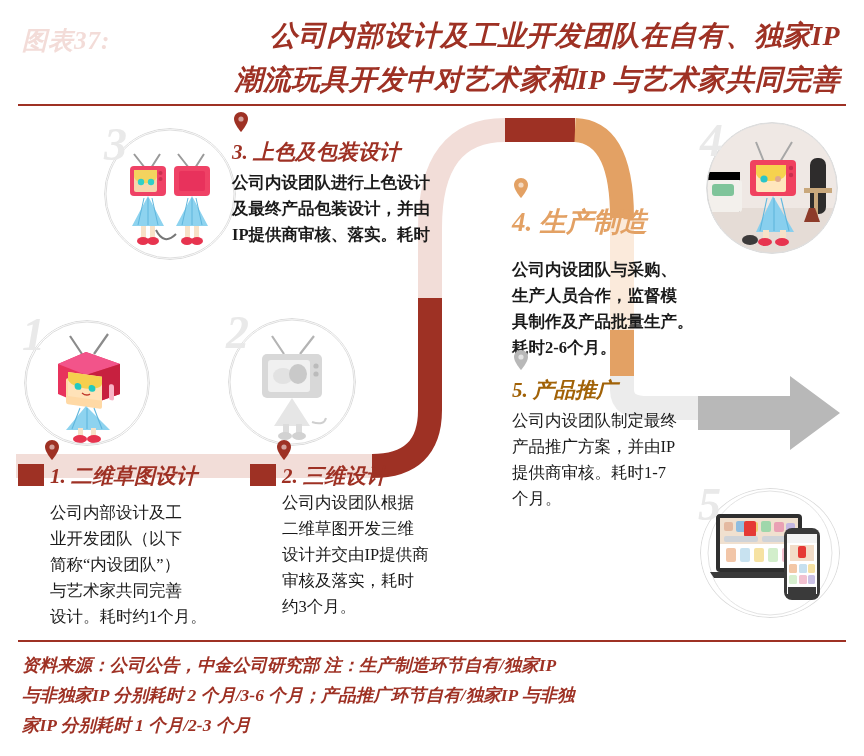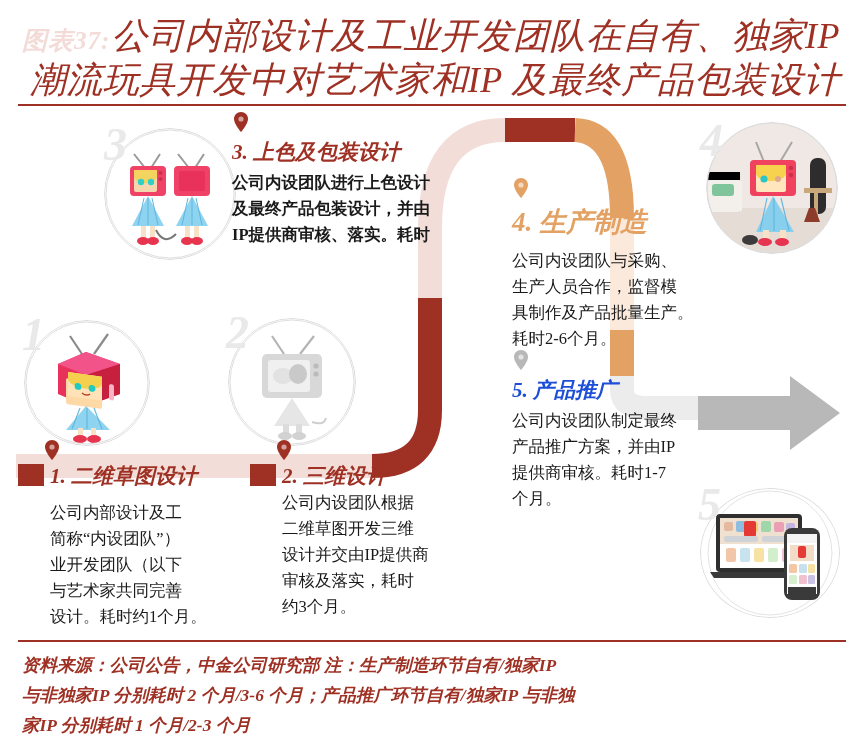--- a/index.html
+++ b/index.html
@@ -14,22 +14,22 @@
   .hdr{position:absolute;left:0;top:0;width:816px;height:108px;}
   .fig-no{
     position:absolute;left:22px;top:24px;
     font-family:"Liberation Serif",serif;font-style:italic;font-weight:700;
     font-size:25px;color:#f3dcd8;letter-spacing:1px;white-space:nowrap;
   }
   .hdr-title{
     position:absolute;left:0;top:14px;width:840px;
     text-align:right;
     font-family:"Liberation Serif","DejaVu Serif",serif;
-    font-style:italic;font-weight:400;
-    font-size:36px;line-height:44px;color:#9e3124;
+    font-style:italic;font-weight:700;
+    font-size:28px;line-height:44px;color:#9e3124;
     letter-spacing:0.5px;
   }
   .hdr-title .l2{display:block;}
   .hdr-rule{position:absolute;left:18px;top:104px;width:828px;height:2px;background:#9e3124;}
 
   
   .flow{position:absolute;left:0;top:108px;width:864px;height:520px;}
 
   
   .photo{position:absolute;border-radius:50%;overflow:hidden;background:#fff;}
@@ -49,21 +49,21 @@
     font-style:italic;font-weight:700;white-space:nowrap;
   }
   .step .body{
     font-family:"Liberation Serif","DejaVu Serif",serif;
     font-size:16.5px;line-height:26px;color:#1a1a1a;
   }
   .step .body span{display:block;white-space:nowrap;}
 
   .ttl-red{font-size:21px;color:#9e3124;}
   .ttl-orange{font-size:27px;color:#e3a164;}
-  .ttl-dark{font-size:21px;color:#1d4ed8;}
+  .ttl-dark{font-size:21px;color:#a16207;}
   .sqr{position:absolute;width:26px;height:22px;background:#9e3124;}
 
   
   .ftr-rule{position:absolute;left:18px;top:640px;width:828px;height:2px;background:#9e3124;}
   .ftr{
     position:absolute;left:22px;top:650px;width:820px;
     font-family:"Liberation Serif","DejaVu Serif",serif;
     font-style:italic;font-weight:700;font-size:17.5px;line-height:30px;
     color:#9e3124;
   }
@@ -71,21 +71,21 @@
 </style>
 </head>
 <body>
 
 <div class="stage">
 
   <div class="hdr">
     <div class="fig-no">图表37:</div>
     <div class="hdr-title">
       <span class="l1">公司内部设计及工业开发团队在自有、独家IP</span>
-      <span class="l2">潮流玩具开发中对艺术家和IP 及最终产品包装设计</span>
+      <span class="l2">潮流玩具开发中对艺术家和IP 与艺术家共同完善</span>
     </div>
     <div class="hdr-rule"></div>
   </div>
 
   <svg class="flow" viewBox="0 0 864 520">
     <defs>
       <clipPath id="clipPath">
           <path id="pshape" d="
         M 18 358
         L 370 358
@@ -327,21 +327,21 @@
       <span>IP提供商审核、落实。耗时</span>
     </div>
   </div>
 
   <svg class="pin" style="left:514px;top:178px;" viewBox="0 0 14 20">
     <path d="M7 0 C3 0 0 3 0 7 C0 12 7 20 7 20 C7 20 14 12 14 7 C14 3 11 0 7 0 Z" fill="#e3a164"></path>
     <circle cx="7" cy="7" r="2.6" fill="#ffffff" opacity="0.6"></circle>
   </svg>
   <div class="step" style="left:512px;top:204px;width:250px;">
     <div class="ttl ttl-orange">4. 生产制造</div>
-    <div class="body" style="margin-top:8px;">
+    <div class="body" style="margin-top:17px;font-weight:bold;">
       <span>公司内设团队与采购、</span>
       <span>生产人员合作，监督模</span>
       <span>具制作及产品批量生产。</span>
       <span>耗时2-6个月。</span>
     </div>
   </div>
 
   <svg class="pin" style="left:514px;top:350px;" viewBox="0 0 14 20">
     <path d="M7 0 C3 0 0 3 0 7 C0 12 7 20 7 20 C7 20 14 12 14 7 C14 3 11 0 7 0 Z" fill="#b8b8b8"></path>
     <circle cx="7" cy="7" r="2.6" fill="#ffffff" opacity="0.6"></circle>
@@ -358,22 +358,22 @@
 
   <svg class="pin" style="left:45px;top:440px;" viewBox="0 0 14 20">
     <path d="M7 0 C3 0 0 3 0 7 C0 12 7 20 7 20 C7 20 14 12 14 7 C14 3 11 0 7 0 Z" fill="#9e3124"></path>
     <circle cx="7" cy="7" r="2.6" fill="#ffffff" opacity="0.55"></circle>
   </svg>
   <div class="sqr" style="left:18px;top:464px;"></div>
   <div class="step" style="left:50px;top:462px;width:232px;">
     <div class="ttl ttl-red">1. 二维草图设计</div>
     <div class="body" style="margin-top:10px;">
       <span>公司内部设计及工</span>
+      <span>业开发团队（以下</span>
       <span>简称“内设团队”）</span>
-      <span>业开发团队（以下</span>
       <span>与艺术家共同完善</span>
       <span>设计。耗时约1个月。</span>
     </div>
   </div>
 
   <svg class="pin" style="left:277px;top:440px;" viewBox="0 0 14 20">
     <path d="M7 0 C3 0 0 3 0 7 C0 12 7 20 7 20 C7 20 14 12 14 7 C14 3 11 0 7 0 Z" fill="#9e3124"></path>
     <circle cx="7" cy="7" r="2.6" fill="#ffffff" opacity="0.55"></circle>
   </svg>
   <div class="sqr" style="left:250px;top:464px;"></div>

